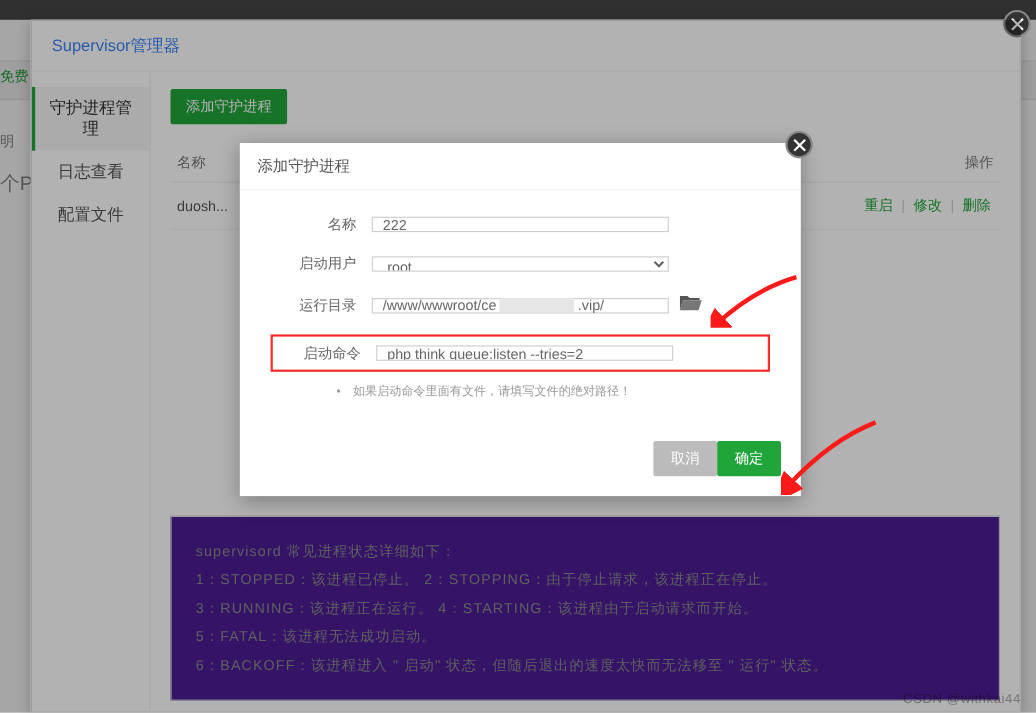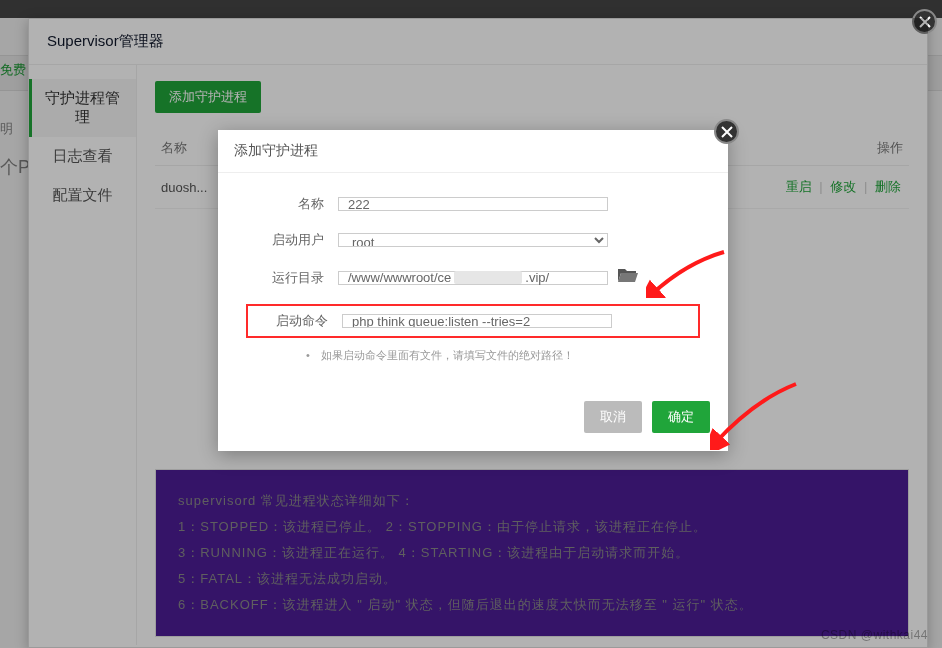--- a/index.html
+++ b/index.html
@@ -43,21 +43,21 @@
   .modal1 {
     position: absolute;
     top: 18px; left: 28px; right: 14px; bottom: 0;
     background: #fff;
     border: 1px solid #ddd;
     box-shadow: 0 3px 12px rgba(0,0,0,0.25);
   }
   .modal1-title {
     padding: 13px 18px;
     font-size: 15px;
-    color: #0f172a;
+    color: #3b82f6;
     border-bottom: 1px solid #eee;
   }
   .modal1-close {
     position: absolute;
     top: -10px; right: -10px;
     width: 25px; height: 25px;
     border-radius: 50%;
     background: #333;
     color: #fff;
     display: flex; align-items: center; justify-content: center;
@@ -196,21 +196,20 @@
   }
   .note {
     color: #999; font-size: 11px;
     padding-left: 58px;
     margin-top: 4px; margin-bottom: 22px;
   }
   .note .bullet { margin-right: 8px; }
   .modal2-footer {
     display: flex; justify-content: flex-end;
     padding: 4px 18px 18px 18px;
-    gap: 10px;
     margin-left: 29px;
   }
   .btn-cancel {
     background: #bbb; color: #fff; border: none;
     padding: 7px 16px; font-size: 13px; border-radius: 2px;
     cursor: pointer;
   }
   .btn-confirm {
     background: #20a53a; color: #fff; border: none;
     padding: 7px 16px; font-size: 13px; border-radius: 2px;

